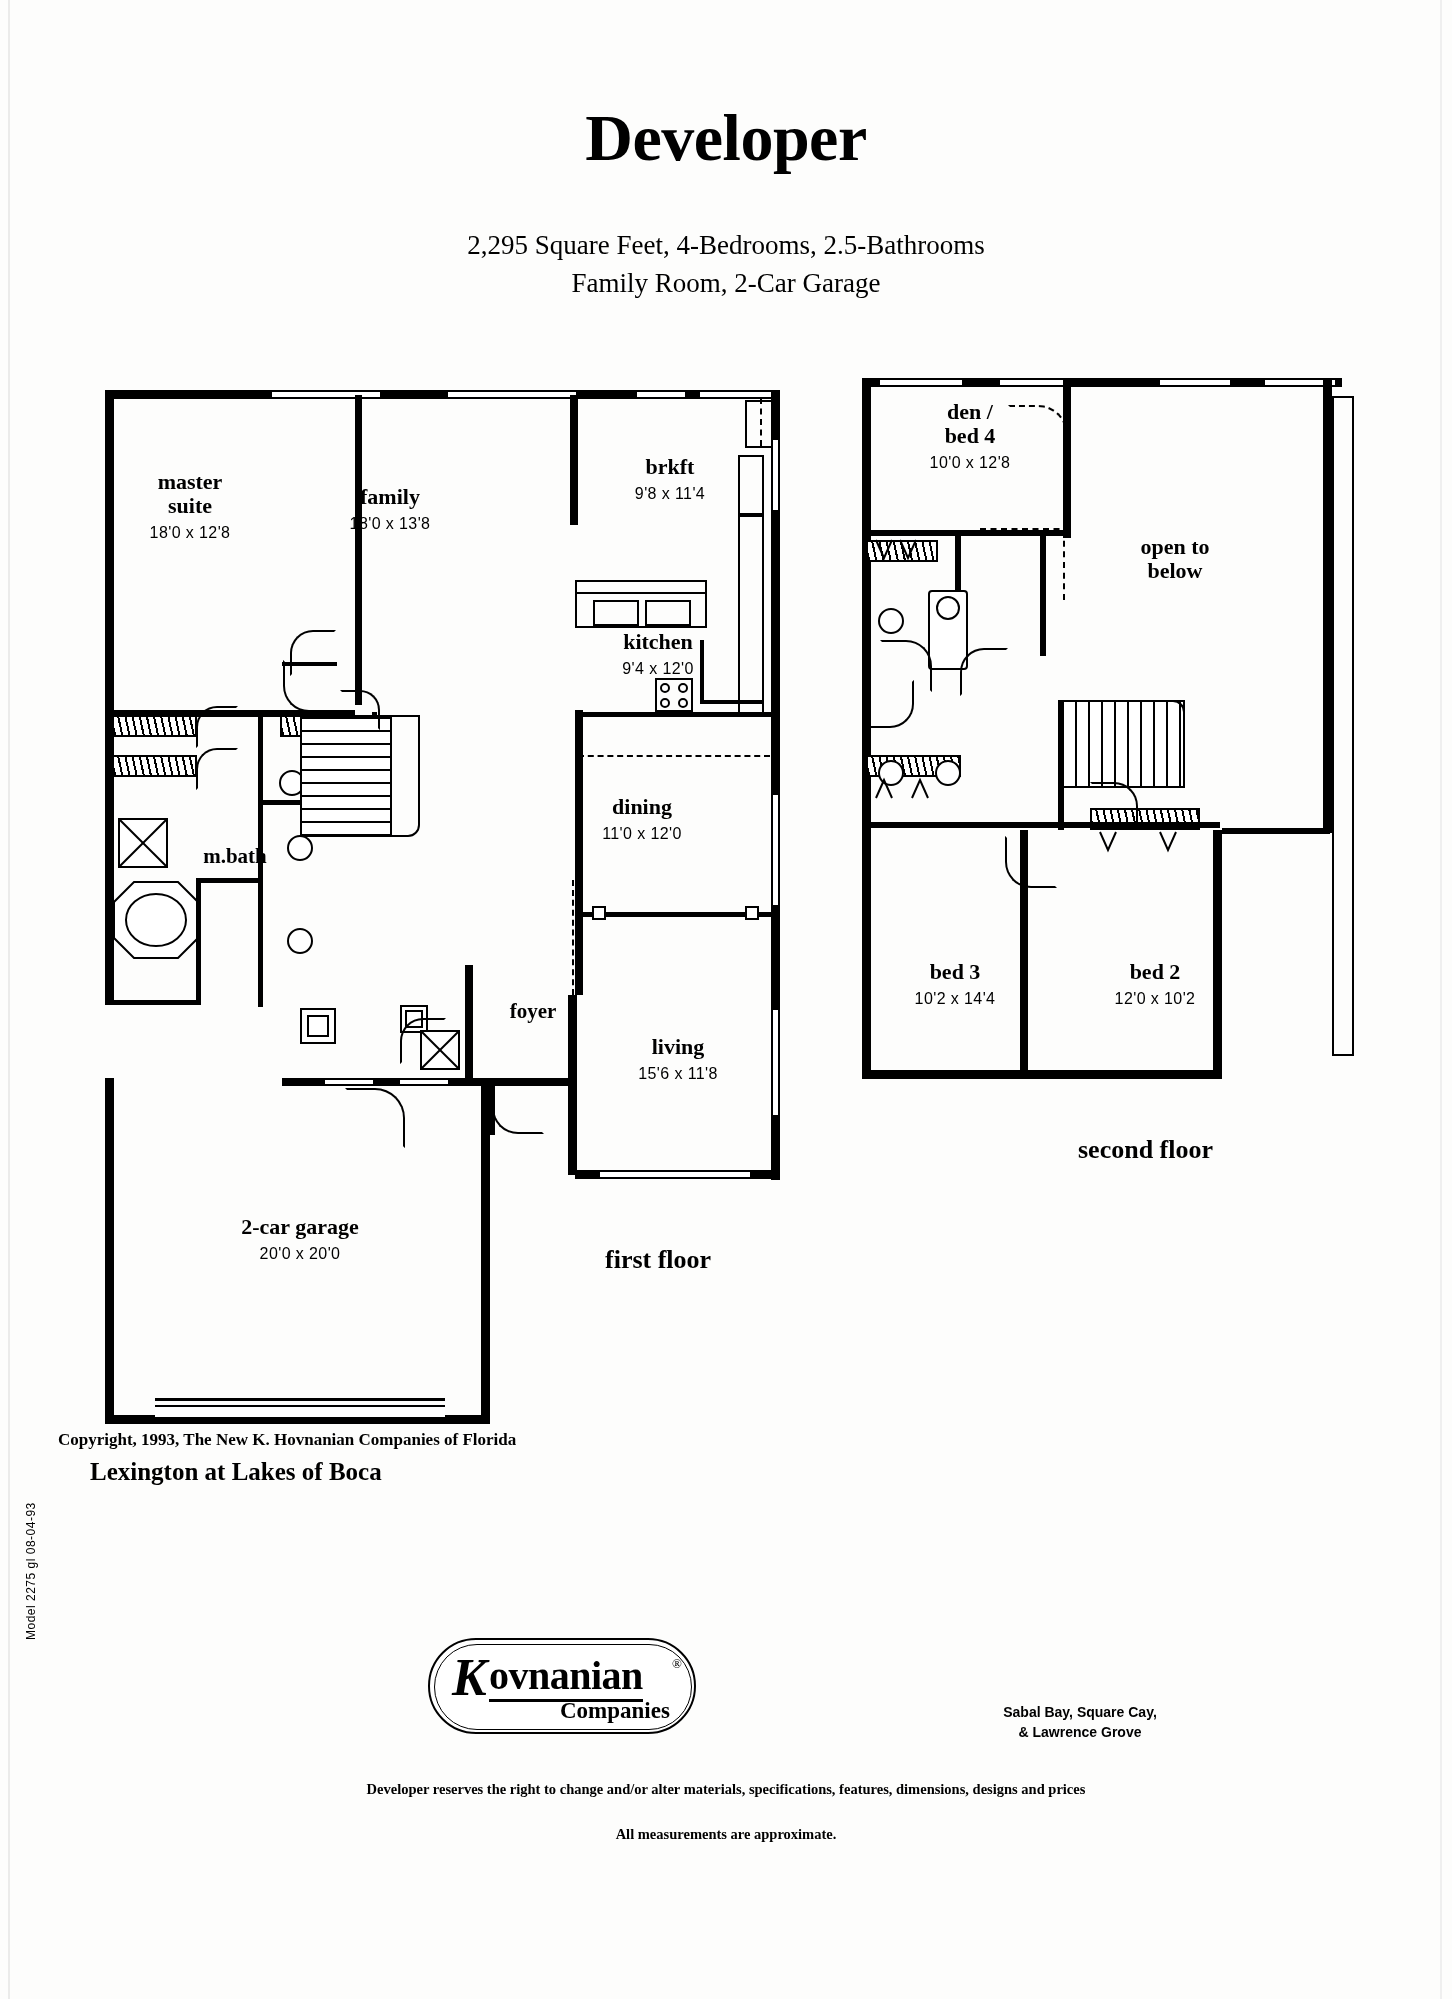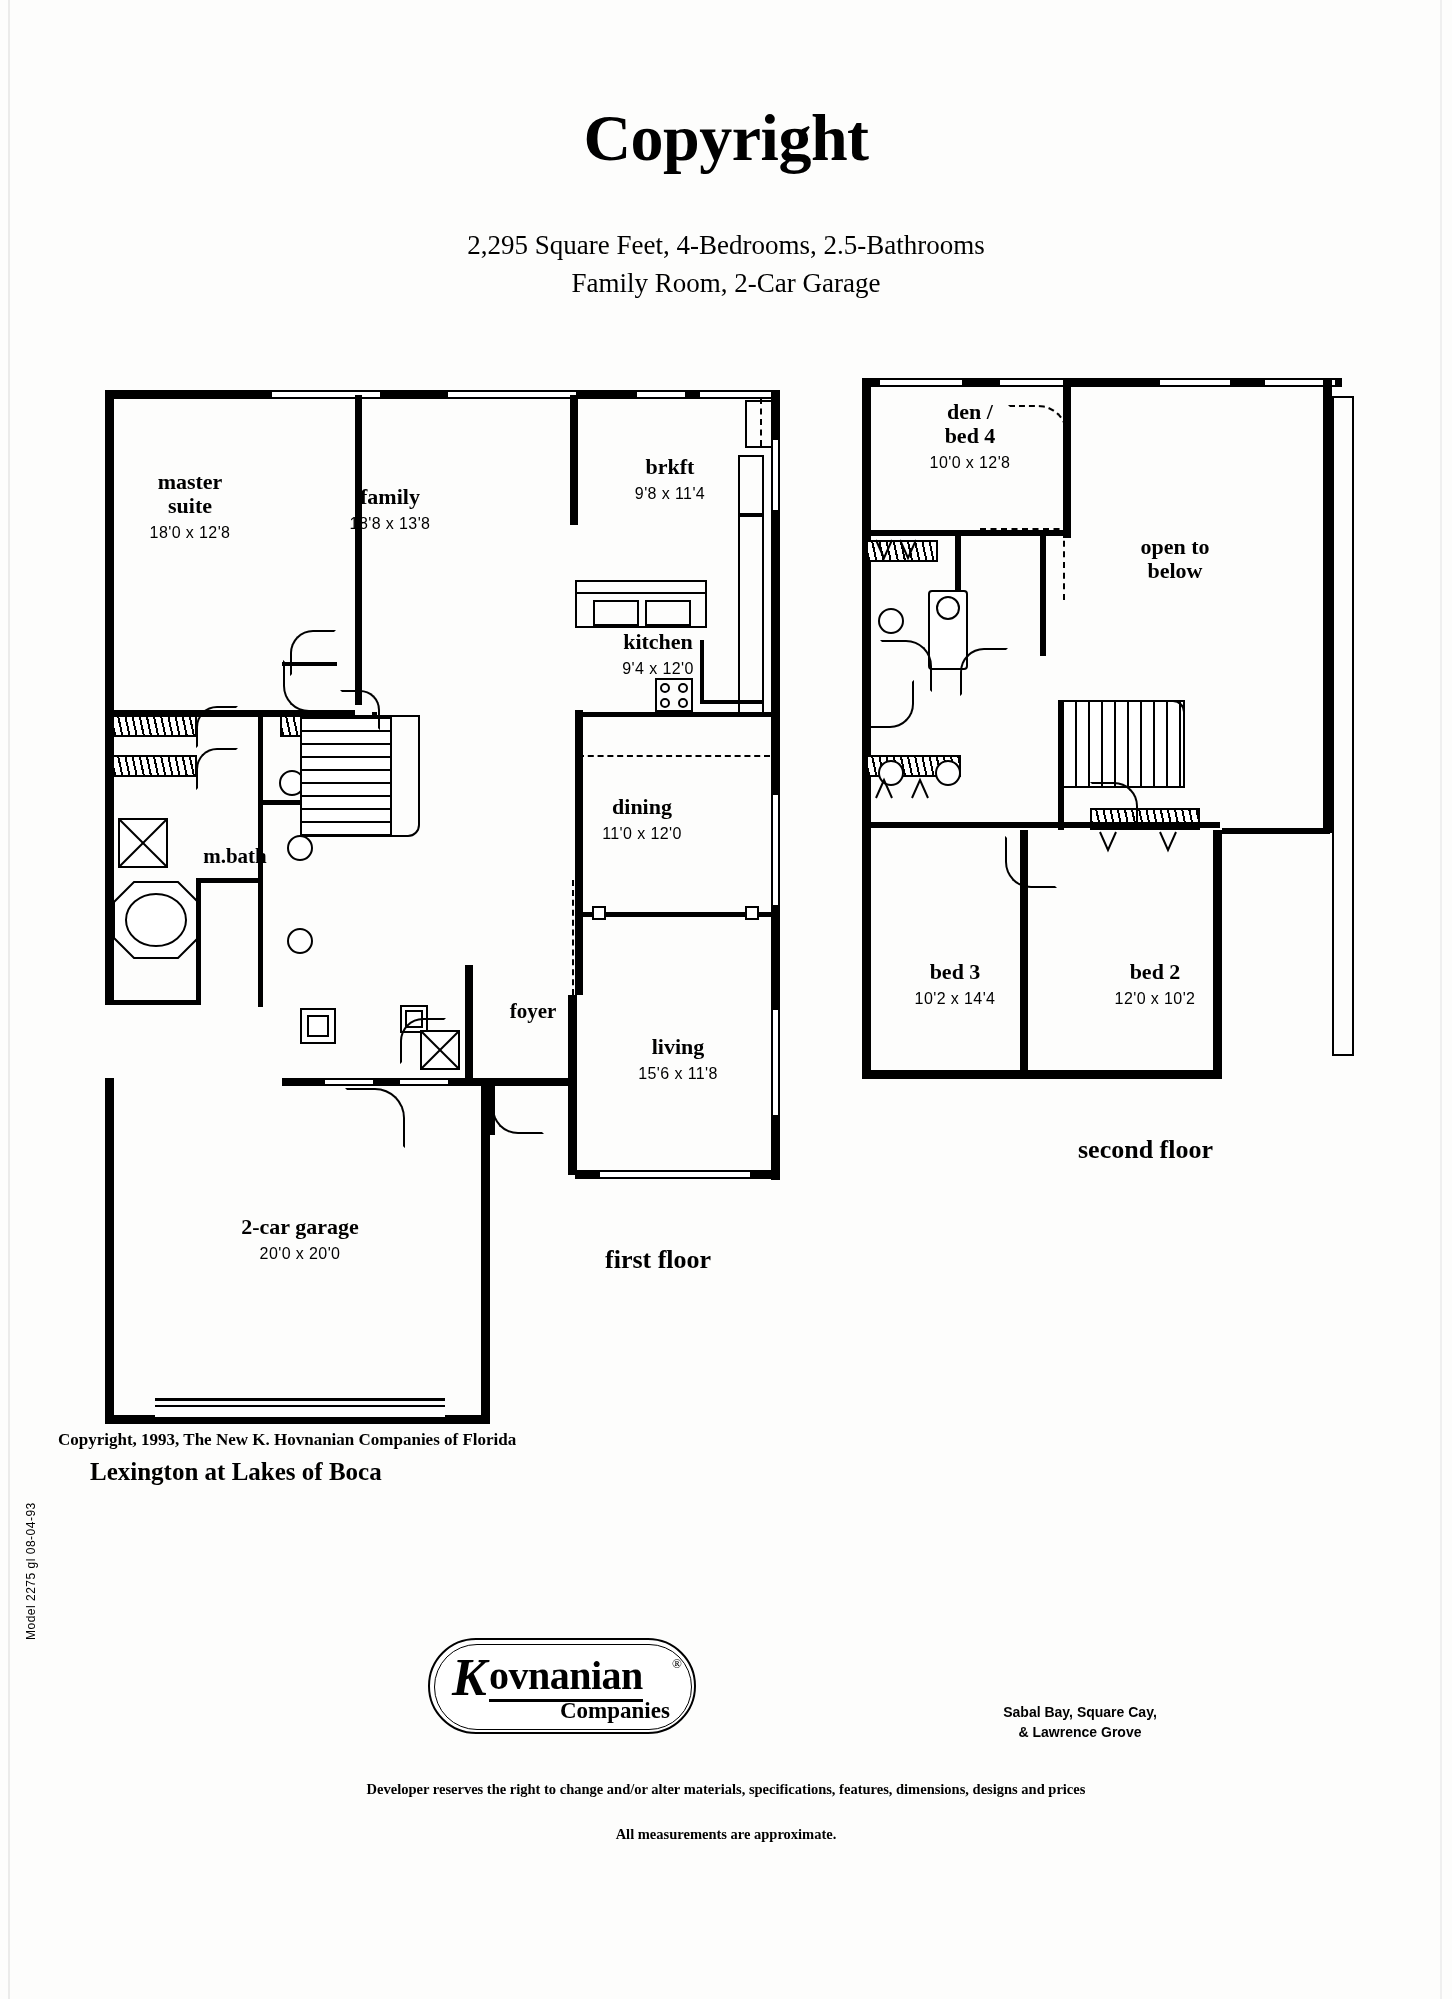--- a/index.html
+++ b/index.html
@@ -260,21 +260,21 @@
   .edge-mark {
     position: absolute;
     background: #c9c9c9;
   }
 </style>
 </head>
 <body>
 
 <div id="page">
 
-  <div class="title">Copyright</div>
+  <div class="title">Developer</div>
   <div class="subtitle1">2,295 Square Feet, 4-Bedrooms, 2.5-Bathrooms</div>
   <div class="subtitle2">Family Room, 2-Car Garage</div>
 
   <div>
 
     <div class="wall" style="left:105px; top:390px; width:675px; height:9px;"></div>
 
     <div class="wall" style="left:105px; top:390px; width:9px; height:330px;"></div>
 
     <div class="wall" style="left:105px; top:715px; width:9px; height:290px;"></div>
@@ -406,21 +406,21 @@
     <div class="dash-v" style="left:760px; top:398px; height:48px;"></div>
 
     <div class="room-label" style="left:100px; top:470px; width:180px;">
       <span>master</span><br>
       <span>suite</span>
       <span class="room-dims">18'0  x  12'8</span>
     </div>
 
     <div class="room-label" style="left:310px; top:485px; width:160px;">
       <span>family</span>
-      <span class="room-dims">18'8  x  13'8</span>
+      <span class="room-dims">18'0  x  13'8</span>
     </div>
 
     <div class="room-label" style="left:595px; top:455px; width:150px;">
       <span>brkft</span>
       <span class="room-dims">9'8  x  11'4</span>
     </div>
 
     <div class="room-label" style="left:578px; top:630px; width:160px;">
       <span>kitchen</span>
       <span class="room-dims">9'4  x  12'0</span>

